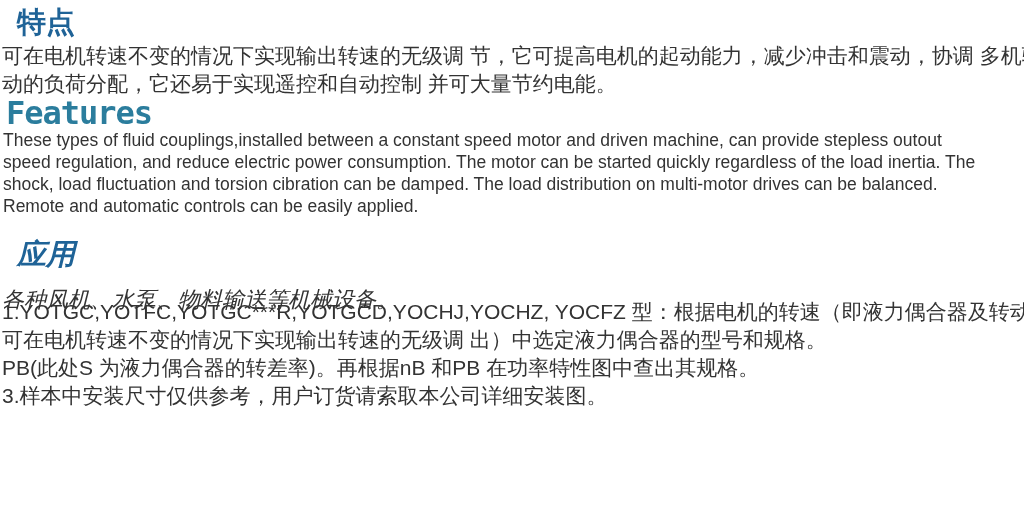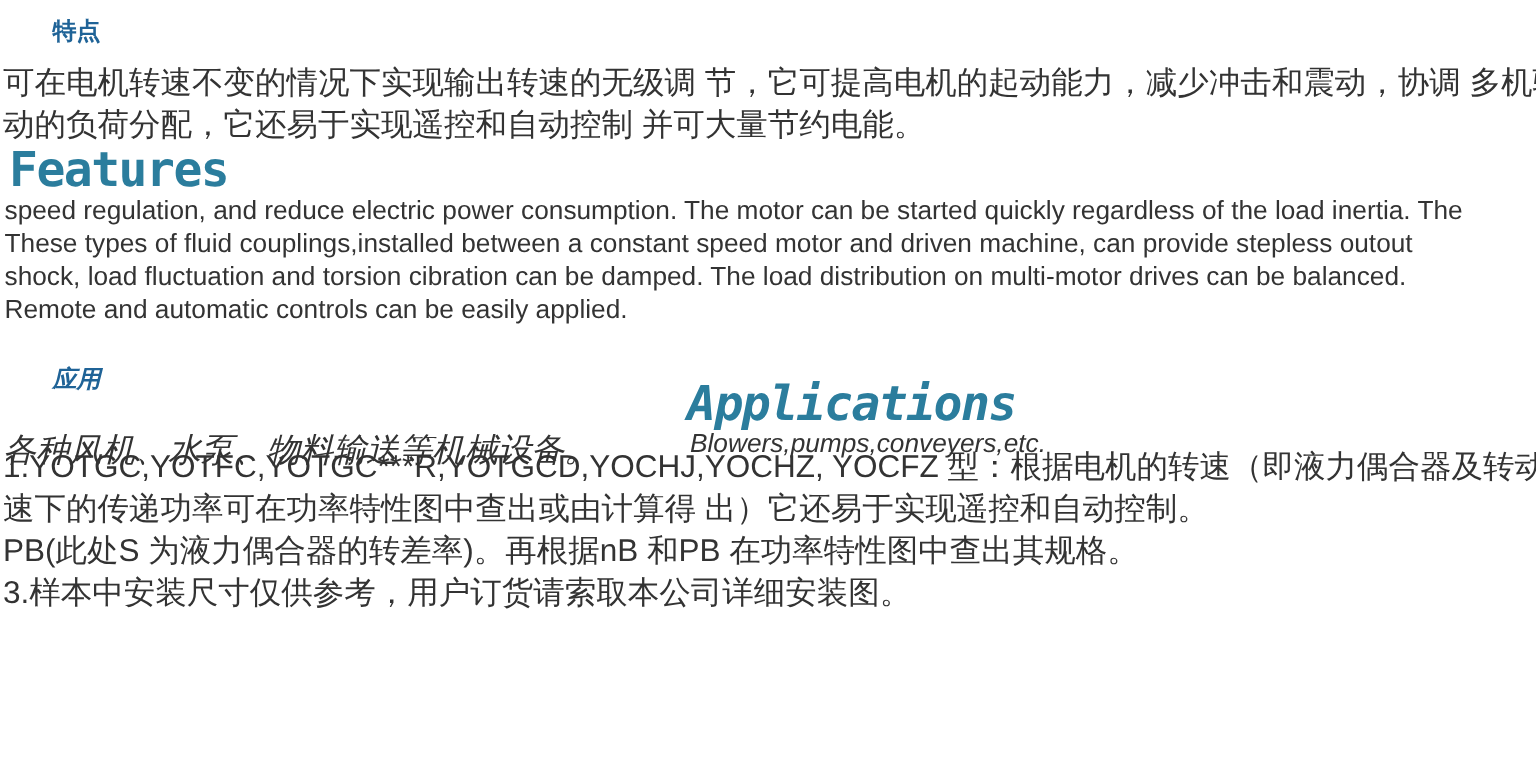--- a/index.html
+++ b/index.html
@@ -14,24 +14,24 @@
     font-family: "Liberation Sans", sans-serif;
     color: var(--text, #333333);
   }
   .page {
     position: relative;
     width: 1024px;
     height: 507px;
   }
   .h-cn {
     font-weight: bold;
-    font-size: 16px;
+    font-size: 29px;
     line-height: 32px;
     color: var(--header-cn, #1f6397);
-    margin-left: 35px;
+    margin-left: 17px;
     white-space: nowrap;
   }
   .h-en {
     font-family: "DejaVu Sans Mono", monospace;
     font-weight: bold;
     font-size: 32px;
     line-height: 30px;
     letter-spacing: -1px;
     color: var(--header-en, #2b7d9d);
     white-space: nowrap;
@@ -86,37 +86,33 @@
   <div class="h-cn" id="title-features-cn">特点</div>
 
   <div class="para-cn" id="features-body-cn">
     <div class="line">可在电机转速不变的情况下实现输出转速的无级调 节，它可提高电机的起动能力，减少冲击和震动，协调 多机驱</div>
     <div class="line">动的负荷分配，它还易于实现遥控和自动控制 并可大量节约电能。</div>
   </div>
 
   <div class="h-en" id="title-features-en">Features</div>
 
   <div class="para-en" id="features-body-en">
+    <div class="line">These types of fluid couplings,installed between a constant speed motor and driven machine, can provide stepless outout</div>
     <div class="line">speed regulation, and reduce electric power consumption. The motor can be started quickly regardless of the load inertia. The</div>
-    <div class="line">These types of fluid couplings,installed between a constant speed motor and driven machine, can provide stepless outout</div>
     <div class="line">shock, load fluctuation and torsion cibration can be damped. The load distribution on multi-motor drives can be balanced.</div>
     <div class="line">Remote and automatic controls can be easily applied.</div>
   </div>
 
   <div class="apps-row">
     <div class="h-cn" id="title-apps-cn">应用</div>
     <div id="apps-body-cn">各种风机、水泵、物料输送等机械设备。</div>
 
-    <div class="apps-en">
-      <div class="h-en" id="title-apps-en">Applications</div>
-      <div id="apps-body-en">Blowers,pumps,conveyers,etc.</div>
-    </div>
   </div>
 
 
   <div class="para-cn" id="select-body">
     <div class="line">1.YOTGC,YOTFC,YOTGC***R,YOTGCD,YOCHJ,YOCHZ, YOCFZ 型：根据电机的转速（即液力偶合器及转动装</div>
-    <div class="line">速下的传递功率可在功率特性图中查出或由计算得 出）它还易于实现遥控和自动控制。</div>
+    <div class="line">可在电机转速不变的情况下实现输出转速的无级调 出）中选定液力偶合器的型号和规格。</div>
     <div class="line">PB(此处S 为液力偶合器的转差率)。再根据nB 和PB 在功率特性图中查出其规格。</div>
     <div class="line">3.样本中安装尺寸仅供参考，用户订货请索取本公司详细安装图。</div>
   </div>
 
 </div>
 
 </body></html>

